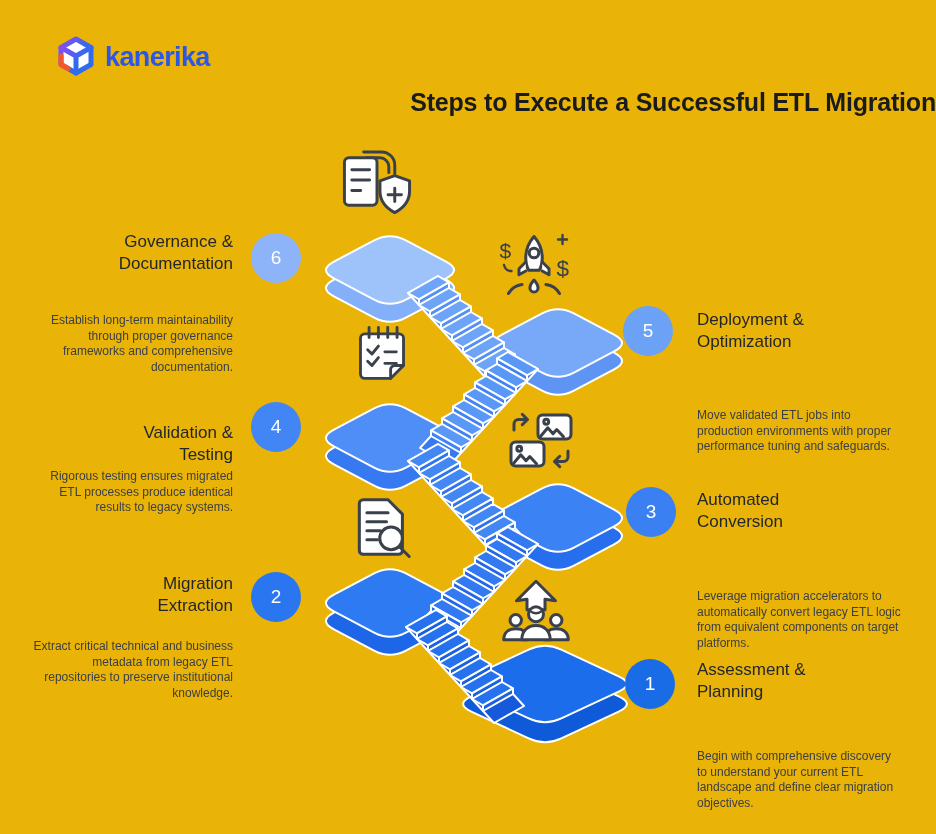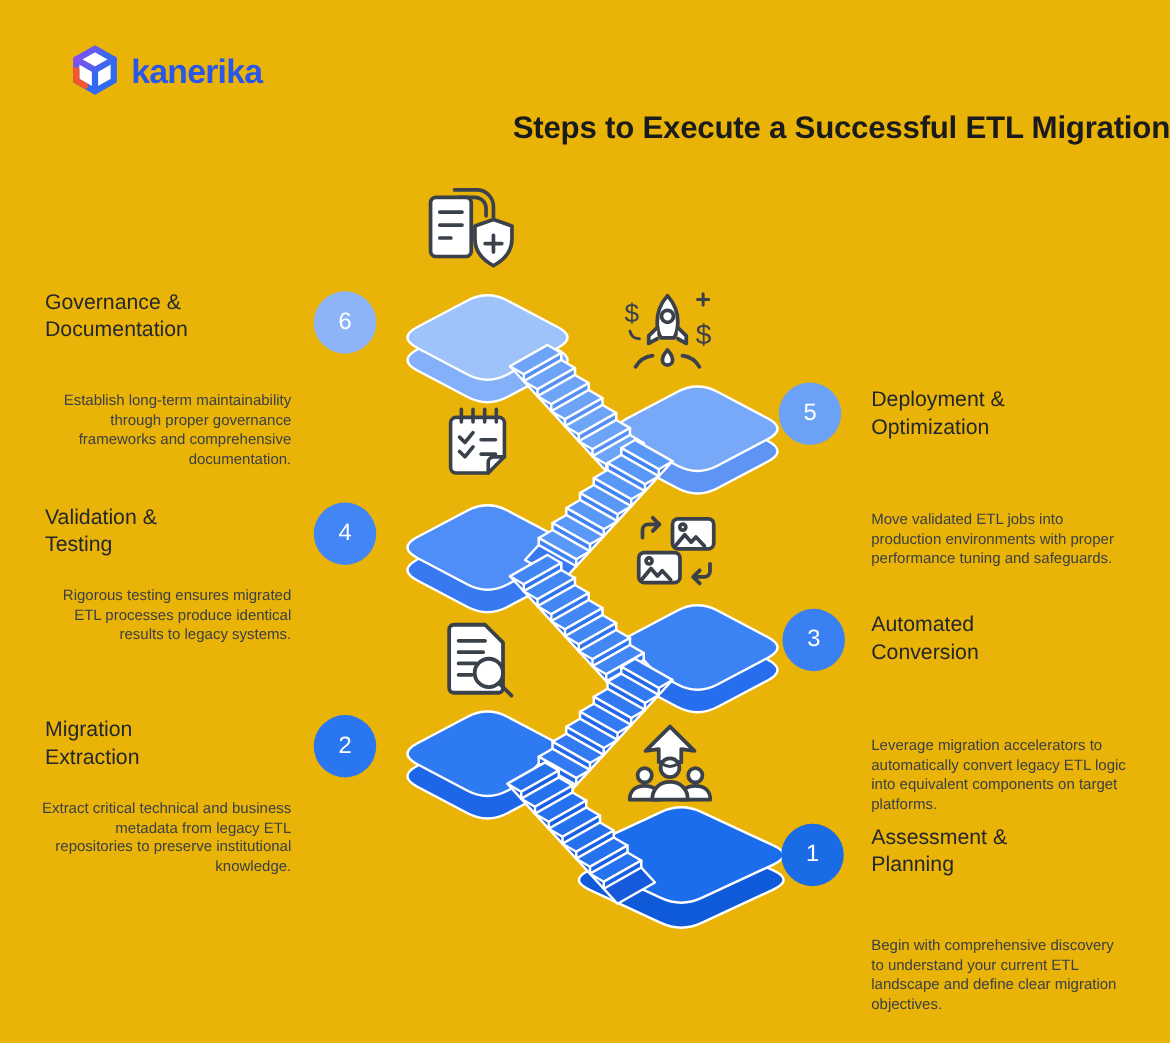--- a/index.html
+++ b/index.html
@@ -6,21 +6,21 @@
   .canvas{position:relative;width:936px;height:834px;background:#eab308;overflow:hidden;
           font-family:"Liberation Sans",sans-serif;}
   .logo{position:absolute;left:56px;top:36px;display:flex;align-items:center;gap:9px;}
   .logo-text{font-size:27px;font-weight:bold;color:#2b57e8;letter-spacing:-0.6px;}
   .main-title{position:absolute;top:88px;left:0;width:936px;text-align:right;
               font-size:25px;font-weight:bold;color:#191b1d;letter-spacing:-0.2px;}
   .stairs-svg{position:absolute;left:0;top:0;}
   .icon{position:absolute;}
   .step-title{position:absolute;font-size:17px;line-height:21.5px;color:#23272c;
               font-weight:500;white-space:pre-line;}
-  .t-left{left:36px;width:197px;}
+  .t-left{left:36px;width:197px;text-align:right;}
   .t-right{left:697px;width:205px;text-align:left;}
   .step-desc{position:absolute;font-size:12px;line-height:15.5px;color:#3b4045;}
   .d-left{left:31px;width:202px;text-align:right;margin-top:19px;}
   .d-right{left:697px;width:204px;text-align:left;margin-top:36px;}
   .badge{position:absolute;width:50px;height:50px;border-radius:50%;color:#fff;
          font-size:19px;display:flex;align-items:center;justify-content:center;}
 </style>
 </head>
 <body>
 
@@ -137,29 +137,29 @@
   <div class="step-title t-left" style="top:231px">Governance &amp;
 Documentation</div>
   <div class="badge" style="left: 251px; top: 233px; background: rgb(141, 180, 248);">6</div>
   <div class="step-desc d-left" style="top:294px">Establish long-term maintainability through proper governance frameworks and comprehensive documentation.</div>
 
   <div class="badge" style="left: 623px; top: 306px; background: rgb(108, 162, 246);">5</div>
   <div class="step-title t-right" style="top:309px">Deployment &amp;
 Optimization</div>
   <div class="step-desc d-right" style="top:372px">Move validated ETL jobs into production environments with proper performance tuning and safeguards.</div>
 
-  <div class="step-title t-left" style="top:403px">Validation &amp;
+  <div class="step-title t-left" style="top:422px">Validation &amp;
 Testing</div>
   <div class="badge" style="left: 251px; top: 402px; background: rgb(66, 133, 244);">4</div>
   <div class="step-desc d-left" style="top:450px">Rigorous testing ensures migrated ETL processes produce identical results to legacy systems.</div>
 
   <div class="badge" style="left: 626px; top: 487px; background: rgb(58, 128, 243);">3</div>
   <div class="step-title t-right" style="top:489px">Automated
 Conversion</div>
-  <div class="step-desc d-right" style="top:553px">Leverage migration accelerators to automatically convert legacy ETL logic into equivalent components on target platforms.</div>
+  <div class="step-desc d-right" style="top:553px">Leverage migration accelerators to automatically convert legacy ETL logic from equivalent components on target platforms.</div>
 
   <div class="step-title t-left" style="top:573px">Migration
 Extraction</div>
   <div class="badge" style="left: 251px; top: 572px; background: rgb(42, 118, 241);">2</div>
   <div class="step-desc d-left" style="top:620px">Extract critical technical and business metadata from legacy ETL repositories to preserve institutional knowledge.</div>
 
   <div class="badge" style="left: 625px; top: 659px; background: rgb(26, 108, 230);">1</div>
   <div class="step-title t-right" style="top:659px">Assessment &amp;
 Planning</div>
   <div class="step-desc d-right" style="top:713px">Begin with comprehensive discovery to understand your current ETL landscape and define clear migration objectives.</div>

